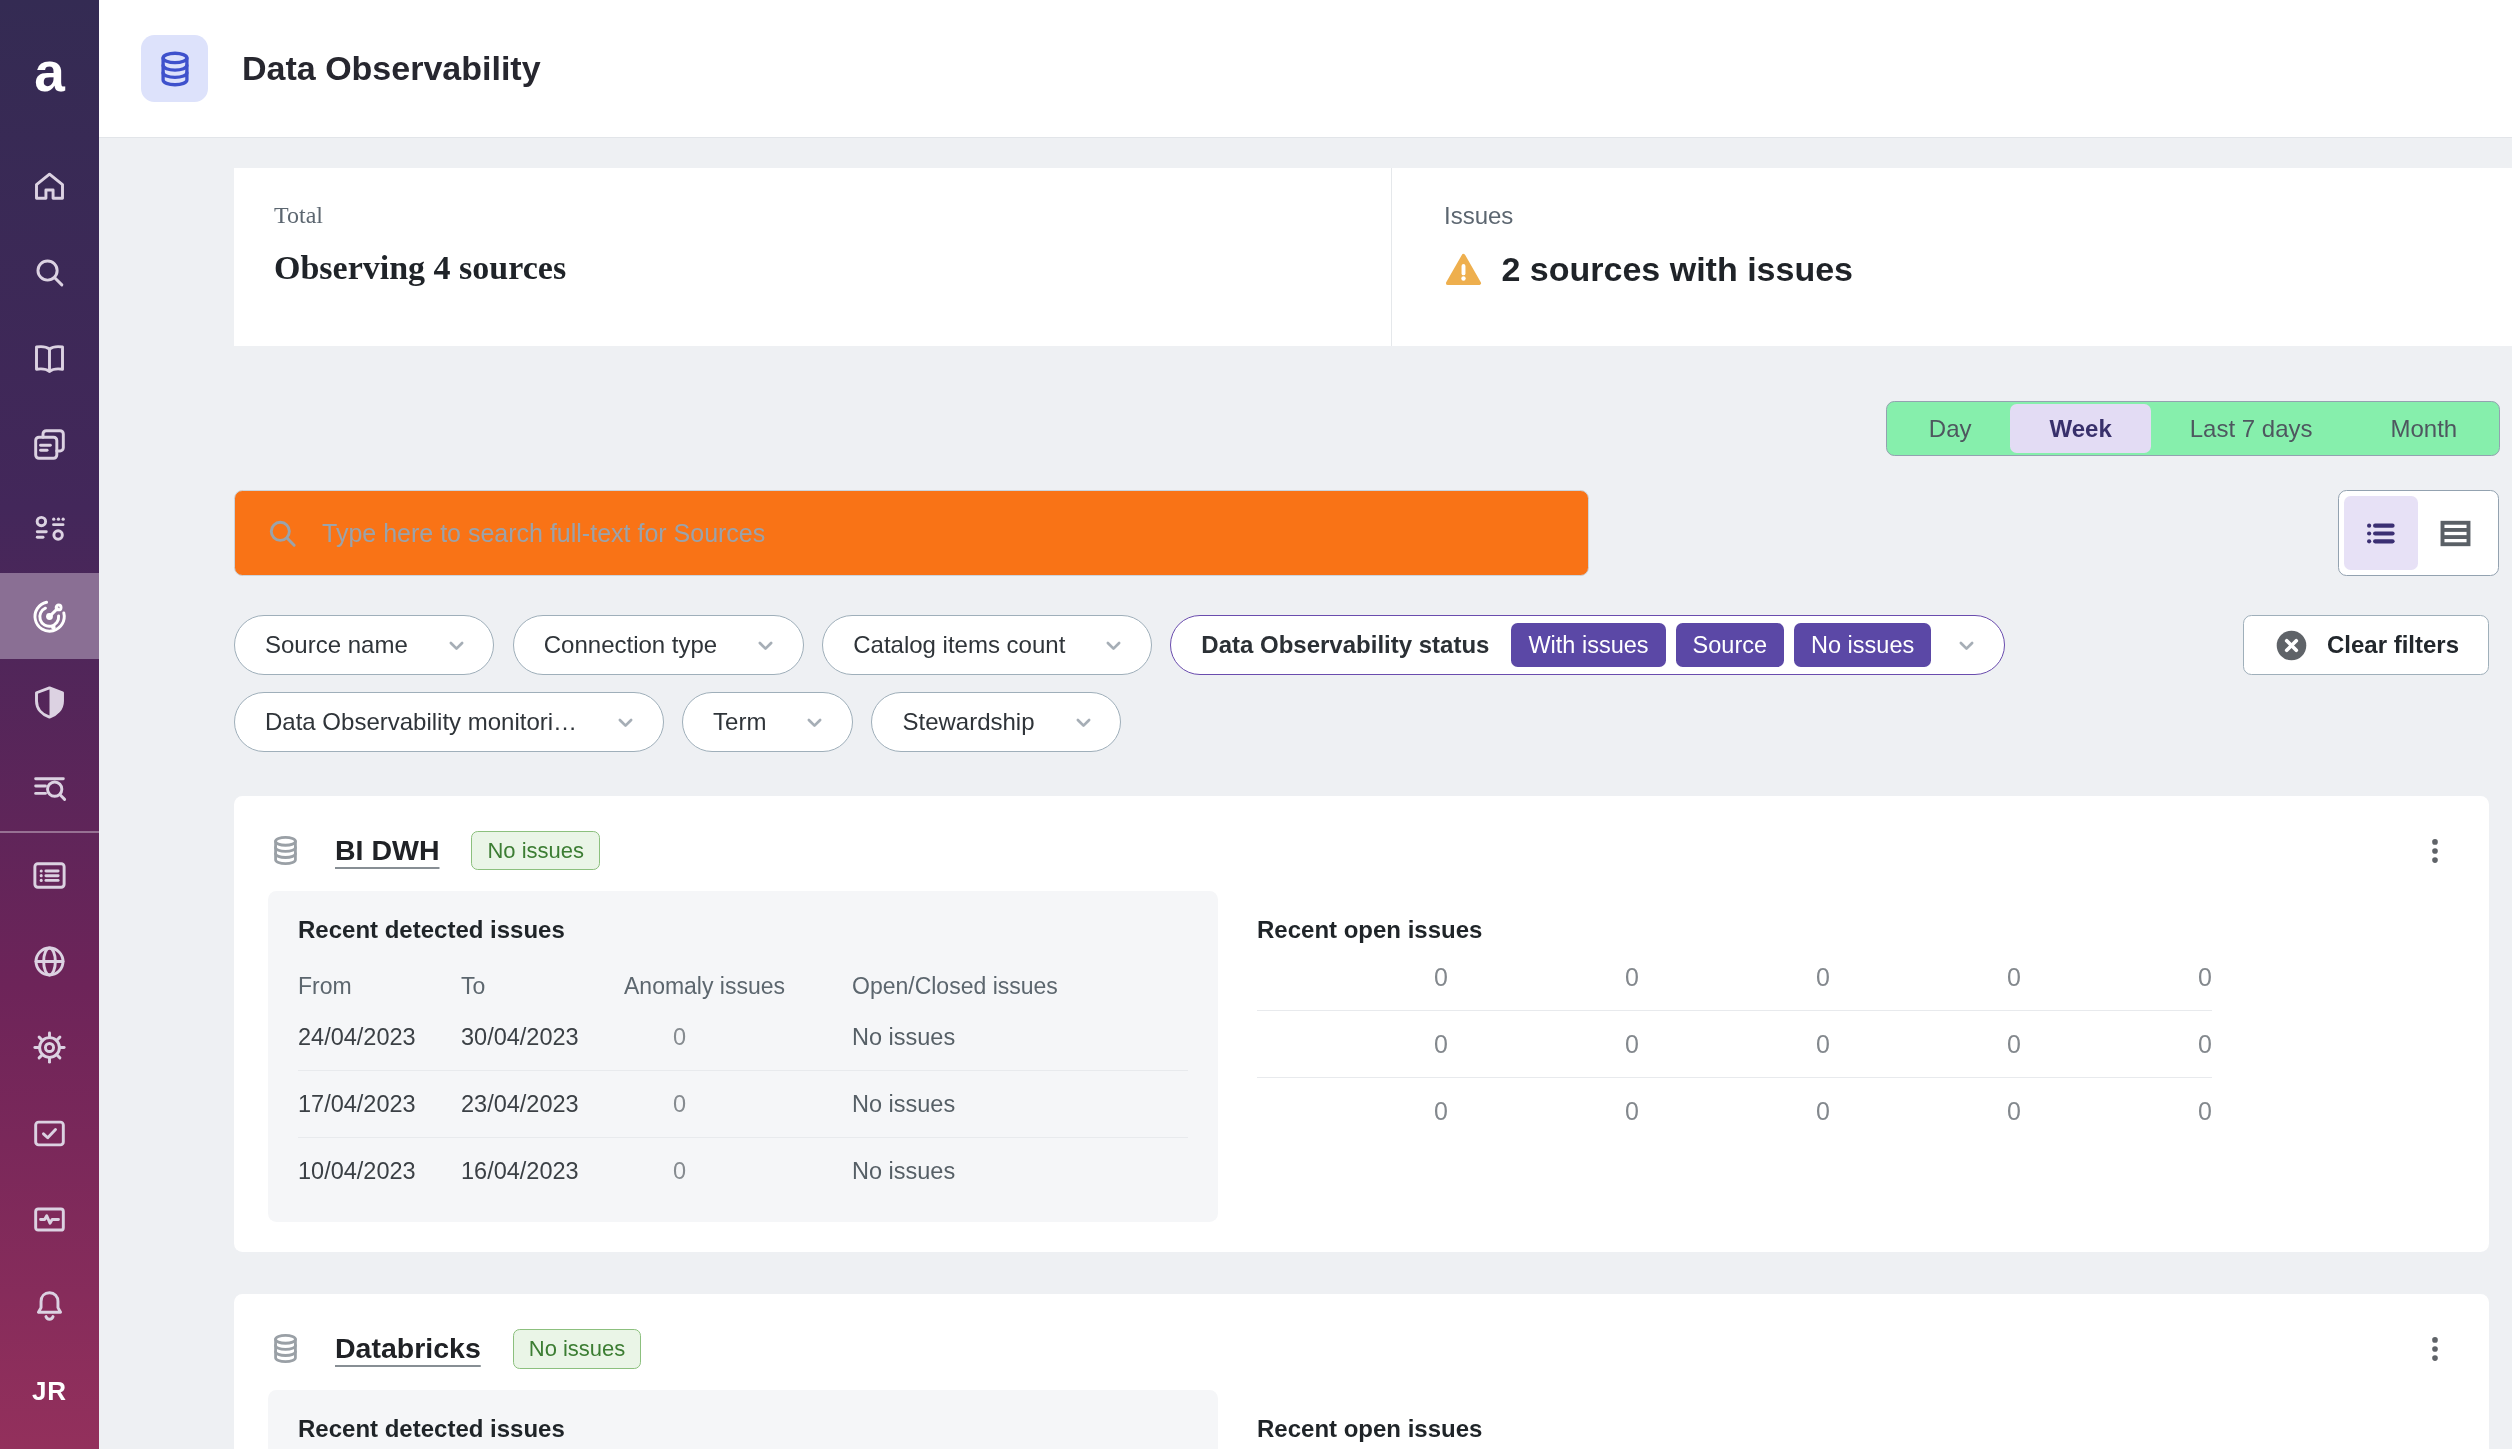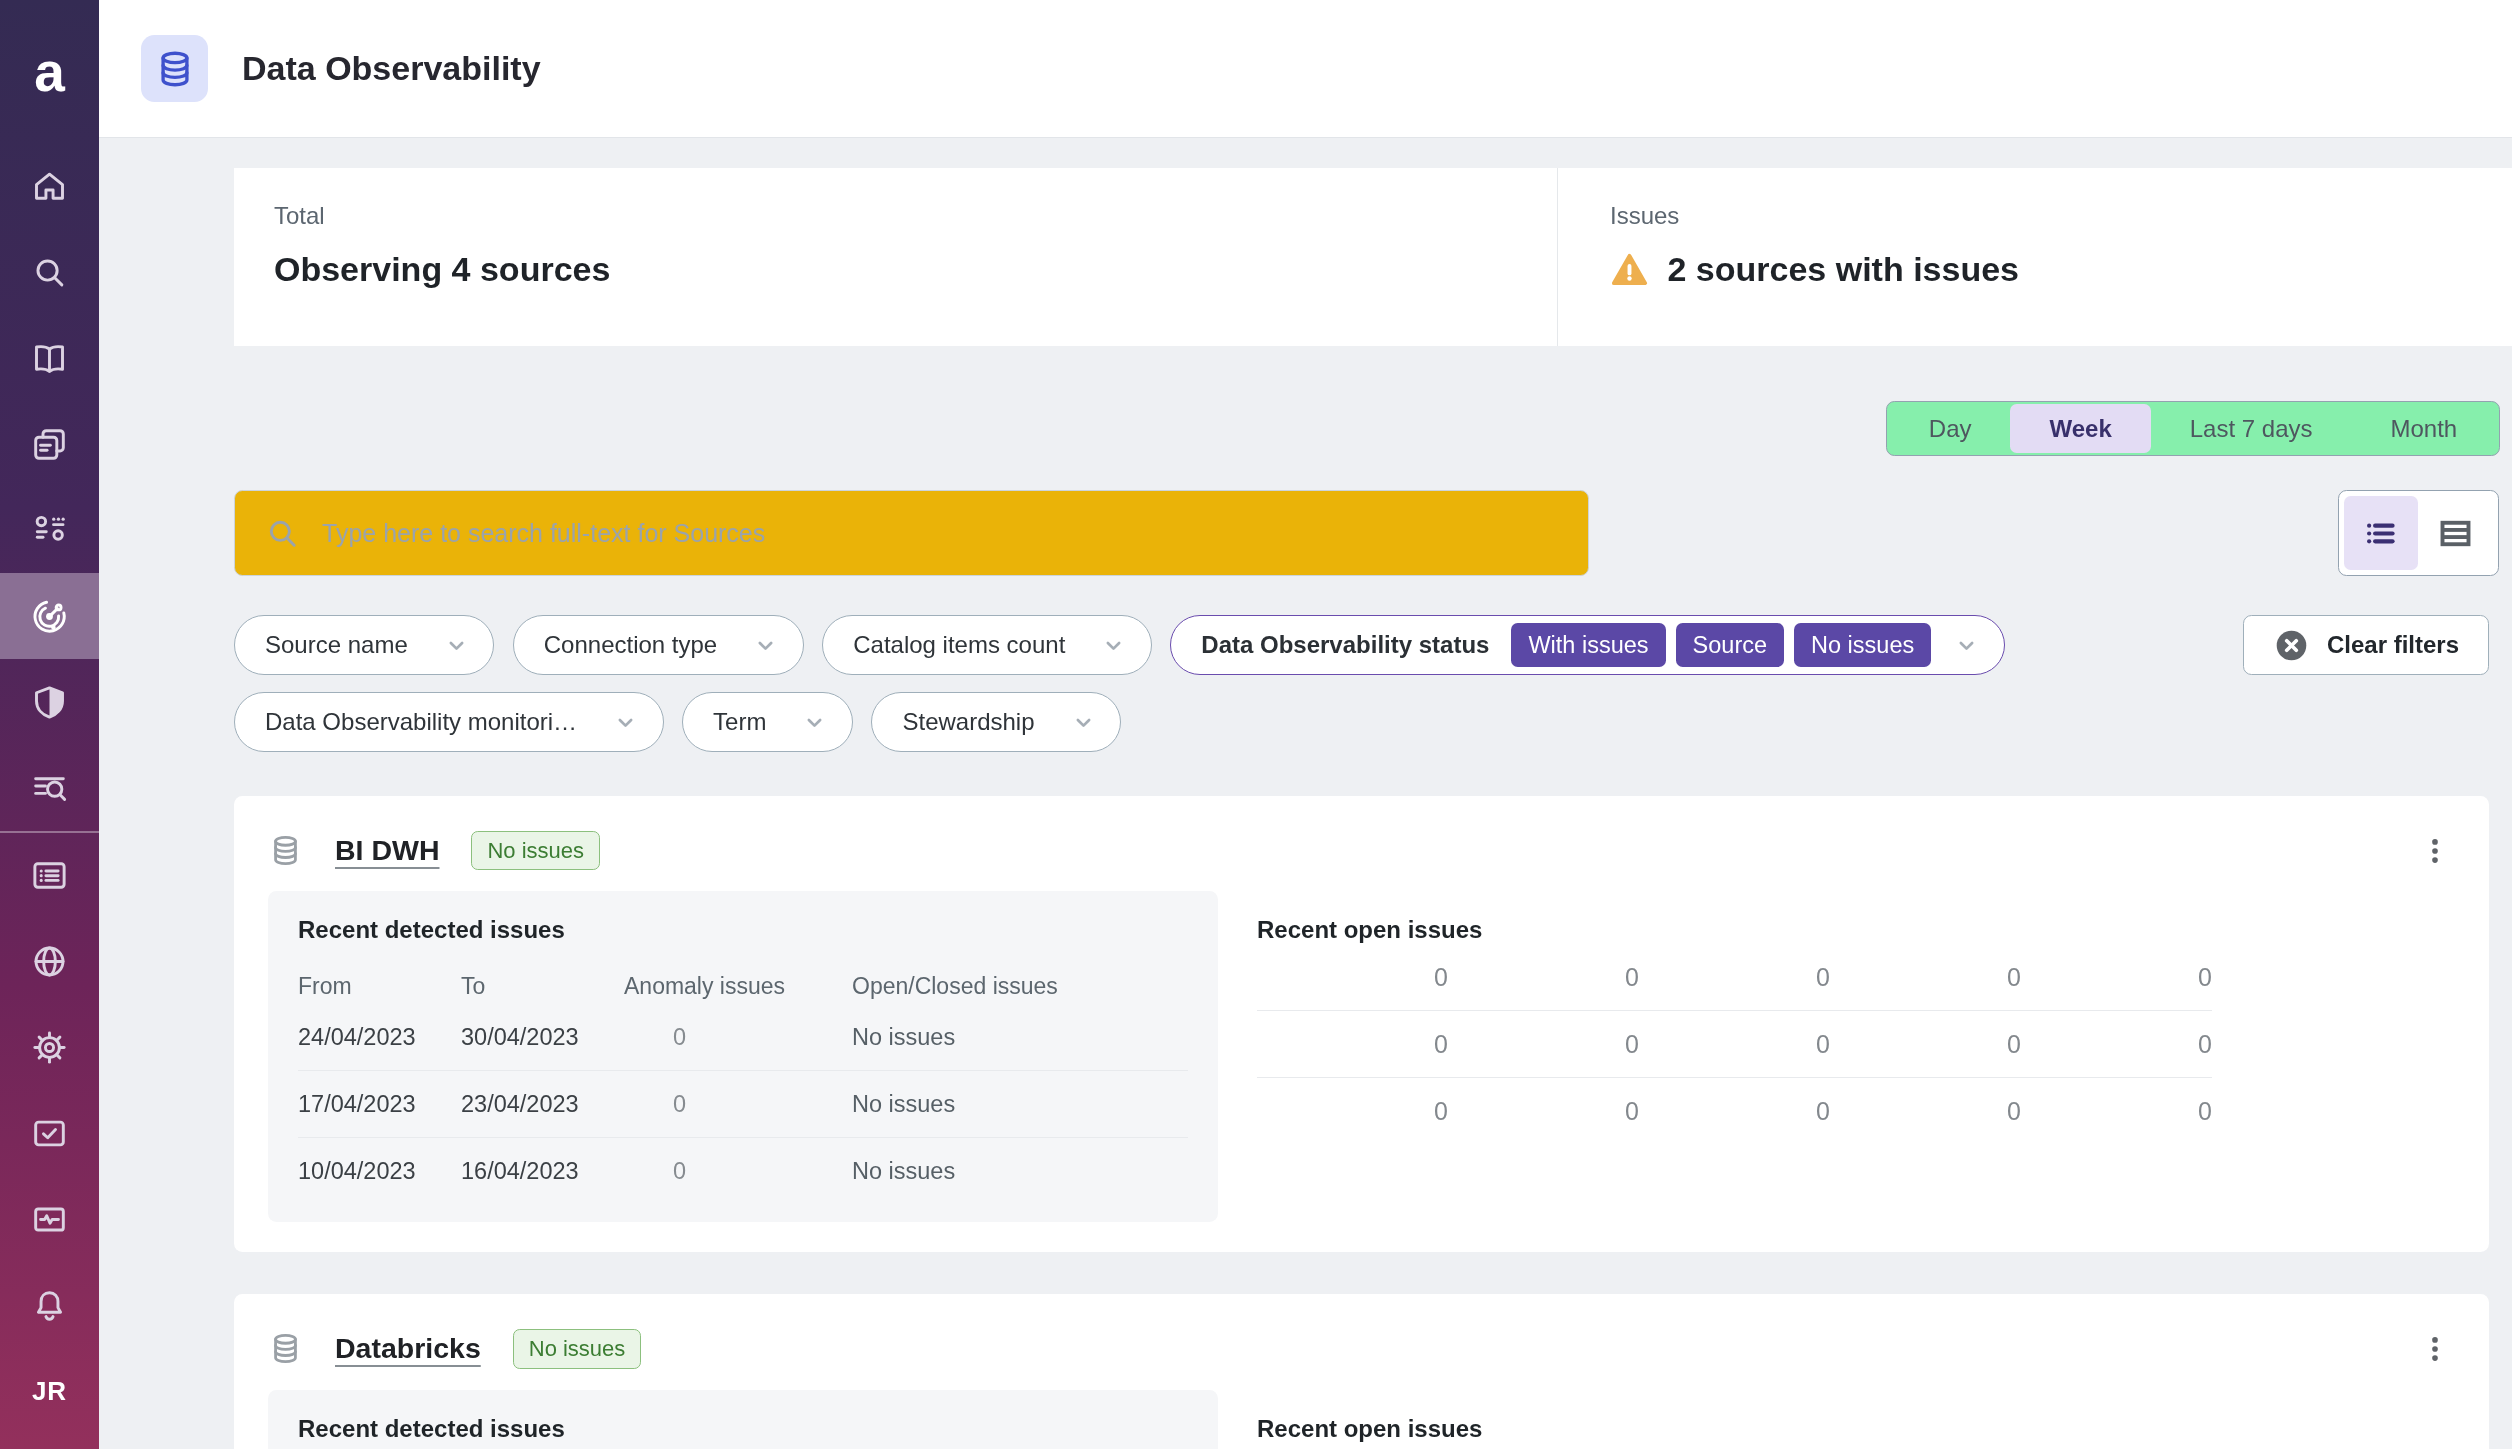--- a/index.html
+++ b/index.html
@@ -30,39 +30,39 @@
   .app-tile { width:67px; height:67px; border-radius:13.4px; background:#dde2fb;
     display:flex; align-items:center; justify-content:center; }
   .app-tile svg { width:42px; height:42px; stroke:#3e51cc; fill:none; stroke-width:1.9; stroke-linecap:round; }
   .page-title { font-size:34px; font-weight:700; color:#27272f; }
 
   .content { flex:1; background:#eef0f3; padding-top:30px; overflow:hidden; }
 
   
   .summary { margin-left:135px; background:#fff; height:178px; display:flex; }
   .sum-cell { padding:34px 0 0 40px; }
-  .sum-left { width:1324px; border-right:1.7px solid #e5e8eb; }
+  .sum-left { width:1158px; border-right:1.7px solid #e5e8eb;font-family:Liberation Serif, serif; }
   .sum-right { flex:1; padding-left:52px; }
   .sum-label { font-size:24px; color:#5c6670; }
   .sum-value-row { margin-top:20px; display:flex; align-items:center; gap:18.5px; }
   .sum-value { font-size:34px; font-weight:700; color:#1f2328; }
   .warn-ic { width:39px; height:39px; }
 
   
   .toggle-row { display:flex; justify-content:flex-end; margin:55px 11.8px 0 0; }
   .seg { background:#86efac; border:1.7px solid #93a2b0; border-radius:8.4px; height:55px;
     display:flex; align-items:center; padding:0 3px; }
   .seg-btn { height:49px; padding:0 39px; display:flex; align-items:center;
     font-size:24px; color:#4e575f; border-radius:6.7px; cursor:pointer; }
   .seg-btn.sel { background:#e3dcf4; color:#38306b; font-weight:700; }
 
   
   .search-row { display:flex; justify-content:space-between; align-items:center;
     margin:34px 13.4px 0 135px; }
-  .searchbox { position:relative; width:1355px; height:86px; background:#eab308;
+  .searchbox { position:relative; width:1355px; height:86px; background:#f97316;
     border:1.7px solid #ccd4db; border-radius:8.4px; }
   .searchbox svg { position:absolute; left:30px; top:25px; width:35px; height:35px;
     stroke:#9aa3ac; fill:none; stroke-width:2; stroke-linecap:round; }
   .searchbox input { width:100%; height:100%; border:none; outline:none; background:transparent;
     padding-left:87px; font-size:25px; color:#3c4043; font-family:"Liberation Sans",sans-serif; }
   .searchbox input::placeholder { color:#9aa3ac; }
   .viewtoggle { width:161px; height:86px; background:#fff; border:1.7px solid #93a2b0;
     border-radius:8.4px; display:flex; padding:5px; }
   .vbtn { flex:1; display:flex; align-items:center; justify-content:center; border-radius:6.7px; cursor:pointer; }
   .vbtn.sel { background:#e7e1f6; }

